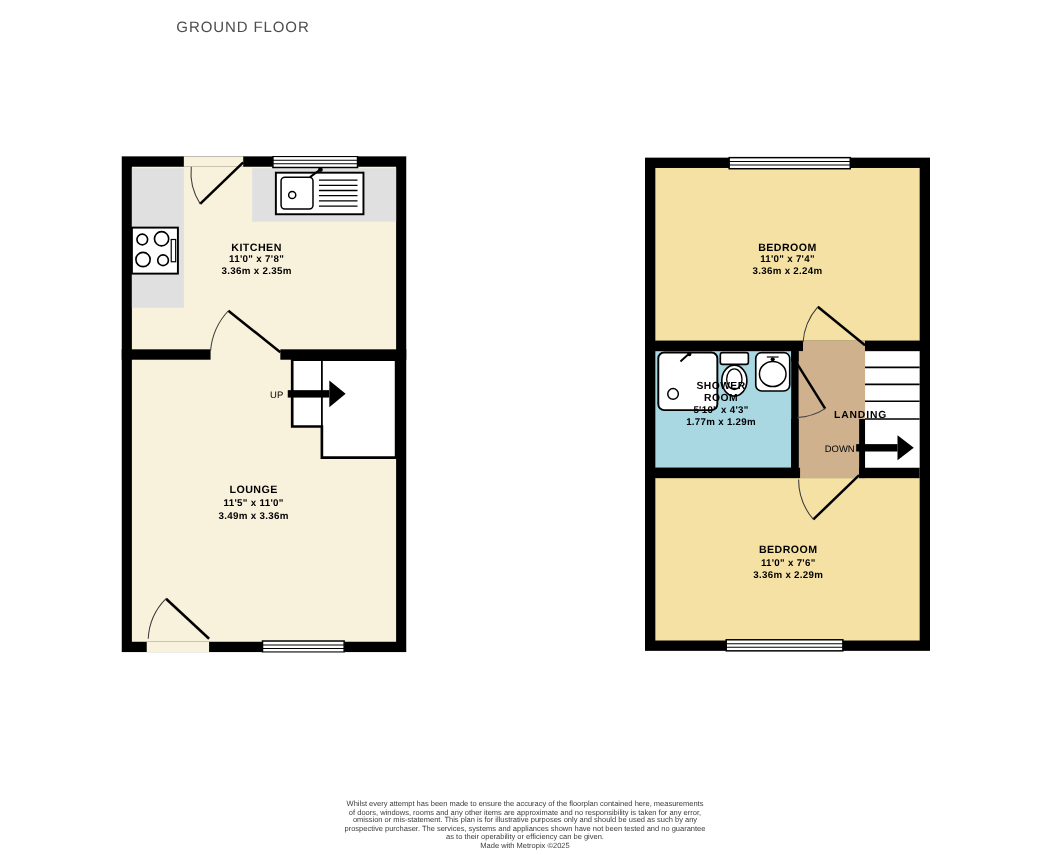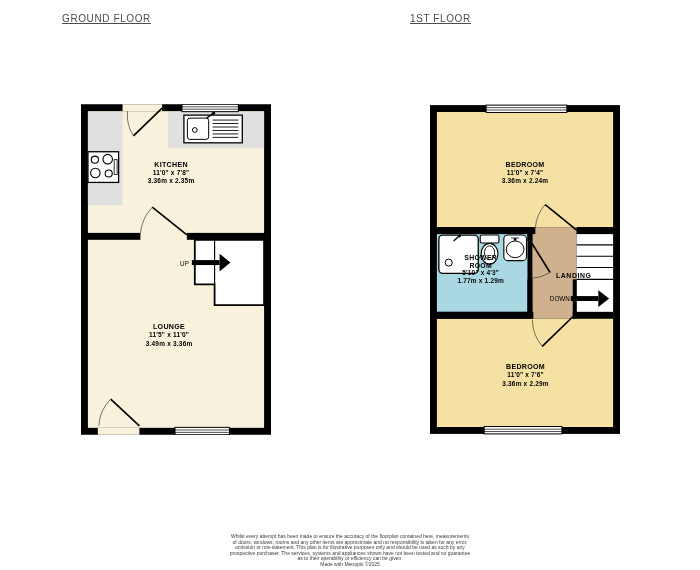--- a/index.html
+++ b/index.html
@@ -1,22 +1,22 @@
 <!DOCTYPE html>
 <html><head>
 <meta charset="utf-8">
 <style>
   html,body{margin:0;padding:0;background:#ffffff;}
   .stage{
     position:relative;width:700px;height:570px;background:#ffffff;overflow:hidden;
     font-family:"Liberation Sans", sans-serif;
   }
   .floor-title{
-    position:absolute;top:13px;width:200px;
-    font-size:10px;letter-spacing:.6px;color:#4c4c4c;text-decoration:underline;
+    position:absolute;top:13px;width:200px;text-align:center;
+    font-size:10px;letter-spacing:.6px;color:#4c4c4c;
   }
   .plan{position:absolute;top:104px;}
   .disclaimer{
     position:absolute;left:130px;top:534px;width:440px;text-align:center;
     font-size:5px;line-height:5.6px;color:#3c3c3c;
   }
   svg text{font-family:"Liberation Sans", sans-serif;fill:#000;}
   .rm{font-size:7.2px;font-weight:bold;letter-spacing:.3px;}
   .dim{font-size:6.6px;font-weight:bold;letter-spacing:.2px;}
   .shname{font-size:7px;font-weight:bold;letter-spacing:.3px;}
@@ -26,21 +26,20 @@
   .leaf{stroke:#000;stroke-width:1.7;fill:none;}
   .swing{stroke:#3a3a3a;stroke-width:.7;fill:none;}
   .fixt{fill:#fff;stroke:#000;}
 </style>
 </head>
 <body>
 
 <div class="stage">
 
   <div class="floor-title" style="left:62px;">GROUND FLOOR</div>
-  <div class="floor-title" style="left:410px;">1ST FLOOR</div>
 
   <svg class="plan" style="left:81px;" width="190" height="331" viewBox="0 0 192 334">
 
     <rect class="wall" x="0" y="0" width="192" height="334"></rect>
     <rect x="7" y="7" width="178" height="320" fill="#f8f1dc"></rect>
 
     <rect x="42" y="0" width="40" height="7" fill="#f8f1dc"></rect>
     <rect x="17" y="327" width="42" height="7" fill="#f8f1dc"></rect>
 
     <g>

